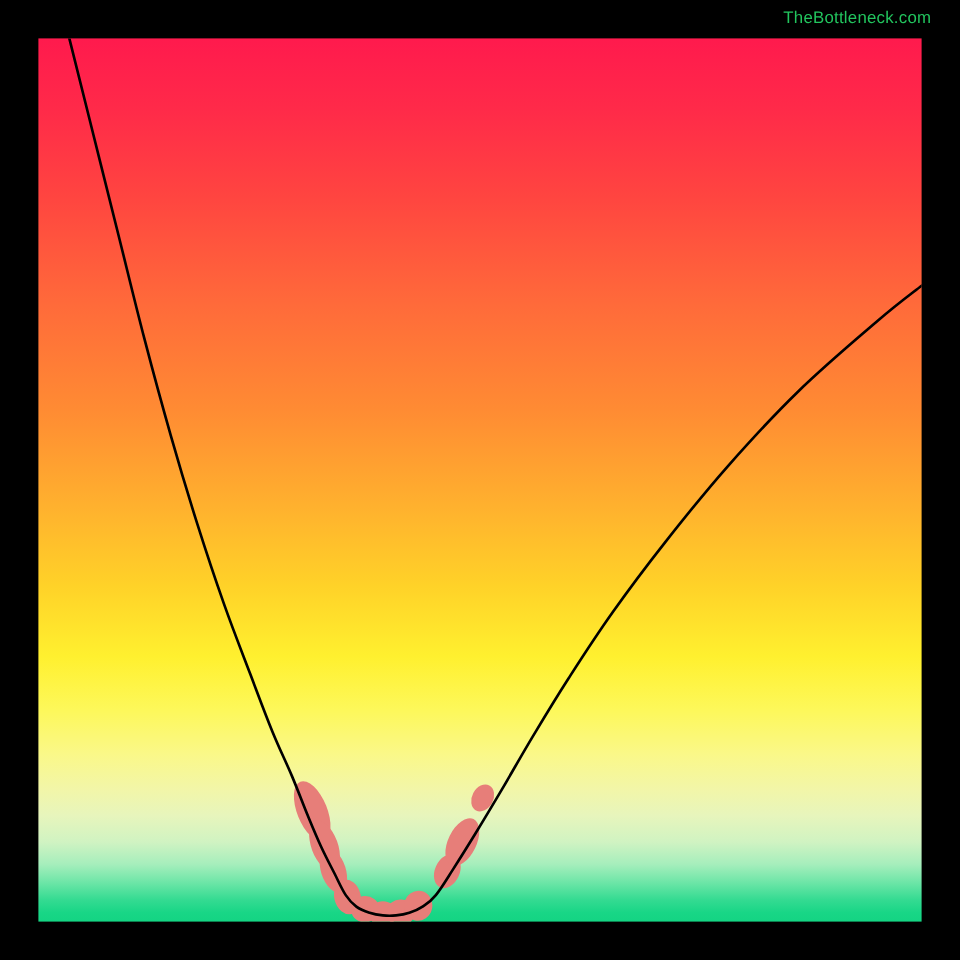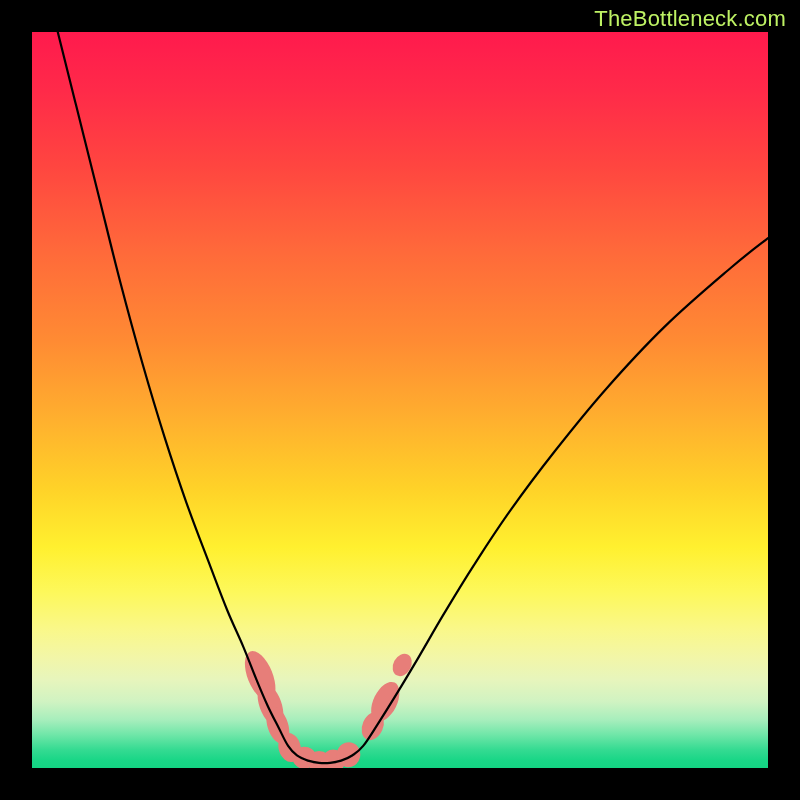--- a/index.html
+++ b/index.html
@@ -42,23 +42,23 @@
       #a6eebc 93.5%,
       #6fe6a8 95.5%,
       #35db92 97.5%,
       #18d686 99%,
       #14d483 100%
     );
   }
   .watermark {
     position: absolute;
     top: 6px;
-    right: 14px;
-    color: #bef264;
-    font-size: 22px;
+    right: 24px;
+    color: #22c55e;
+    font-size: 14px;
     font-weight: 400;
     letter-spacing: 0.2px;
     user-select: none;
   }
   svg.curve {
     position: absolute;
     left: 0;
     top: 0;
     width: 736px;
     height: 736px;

